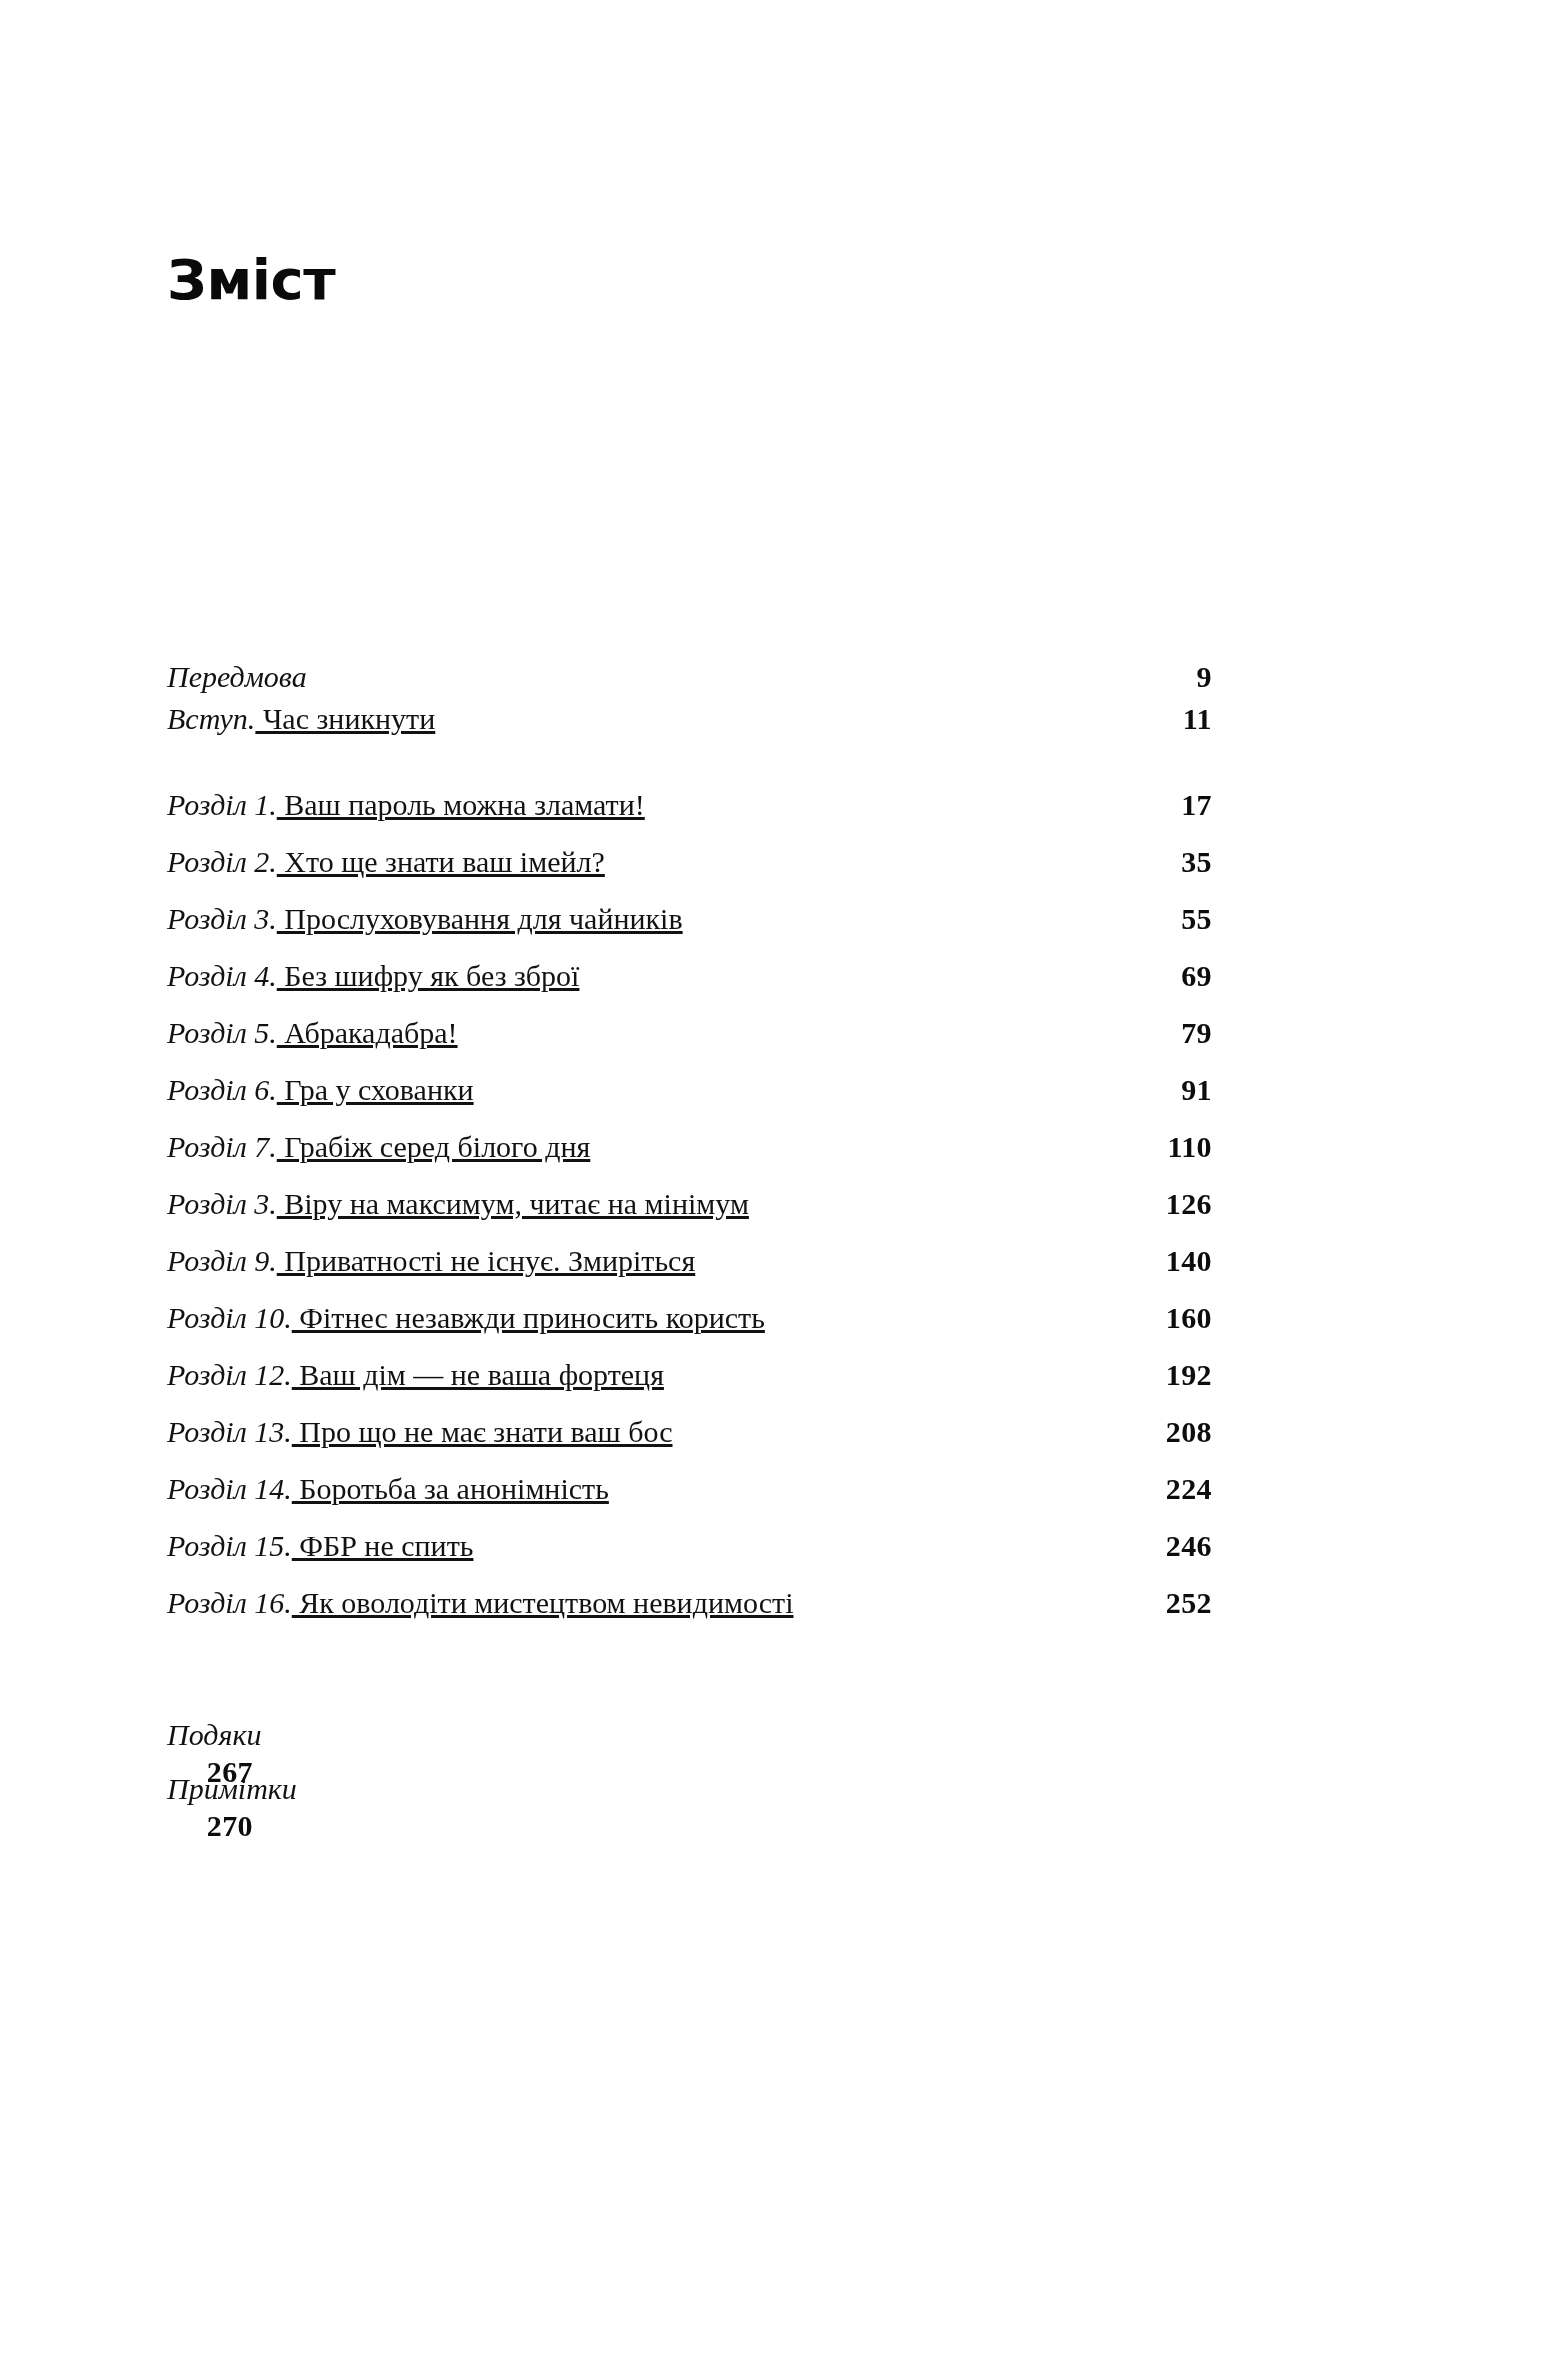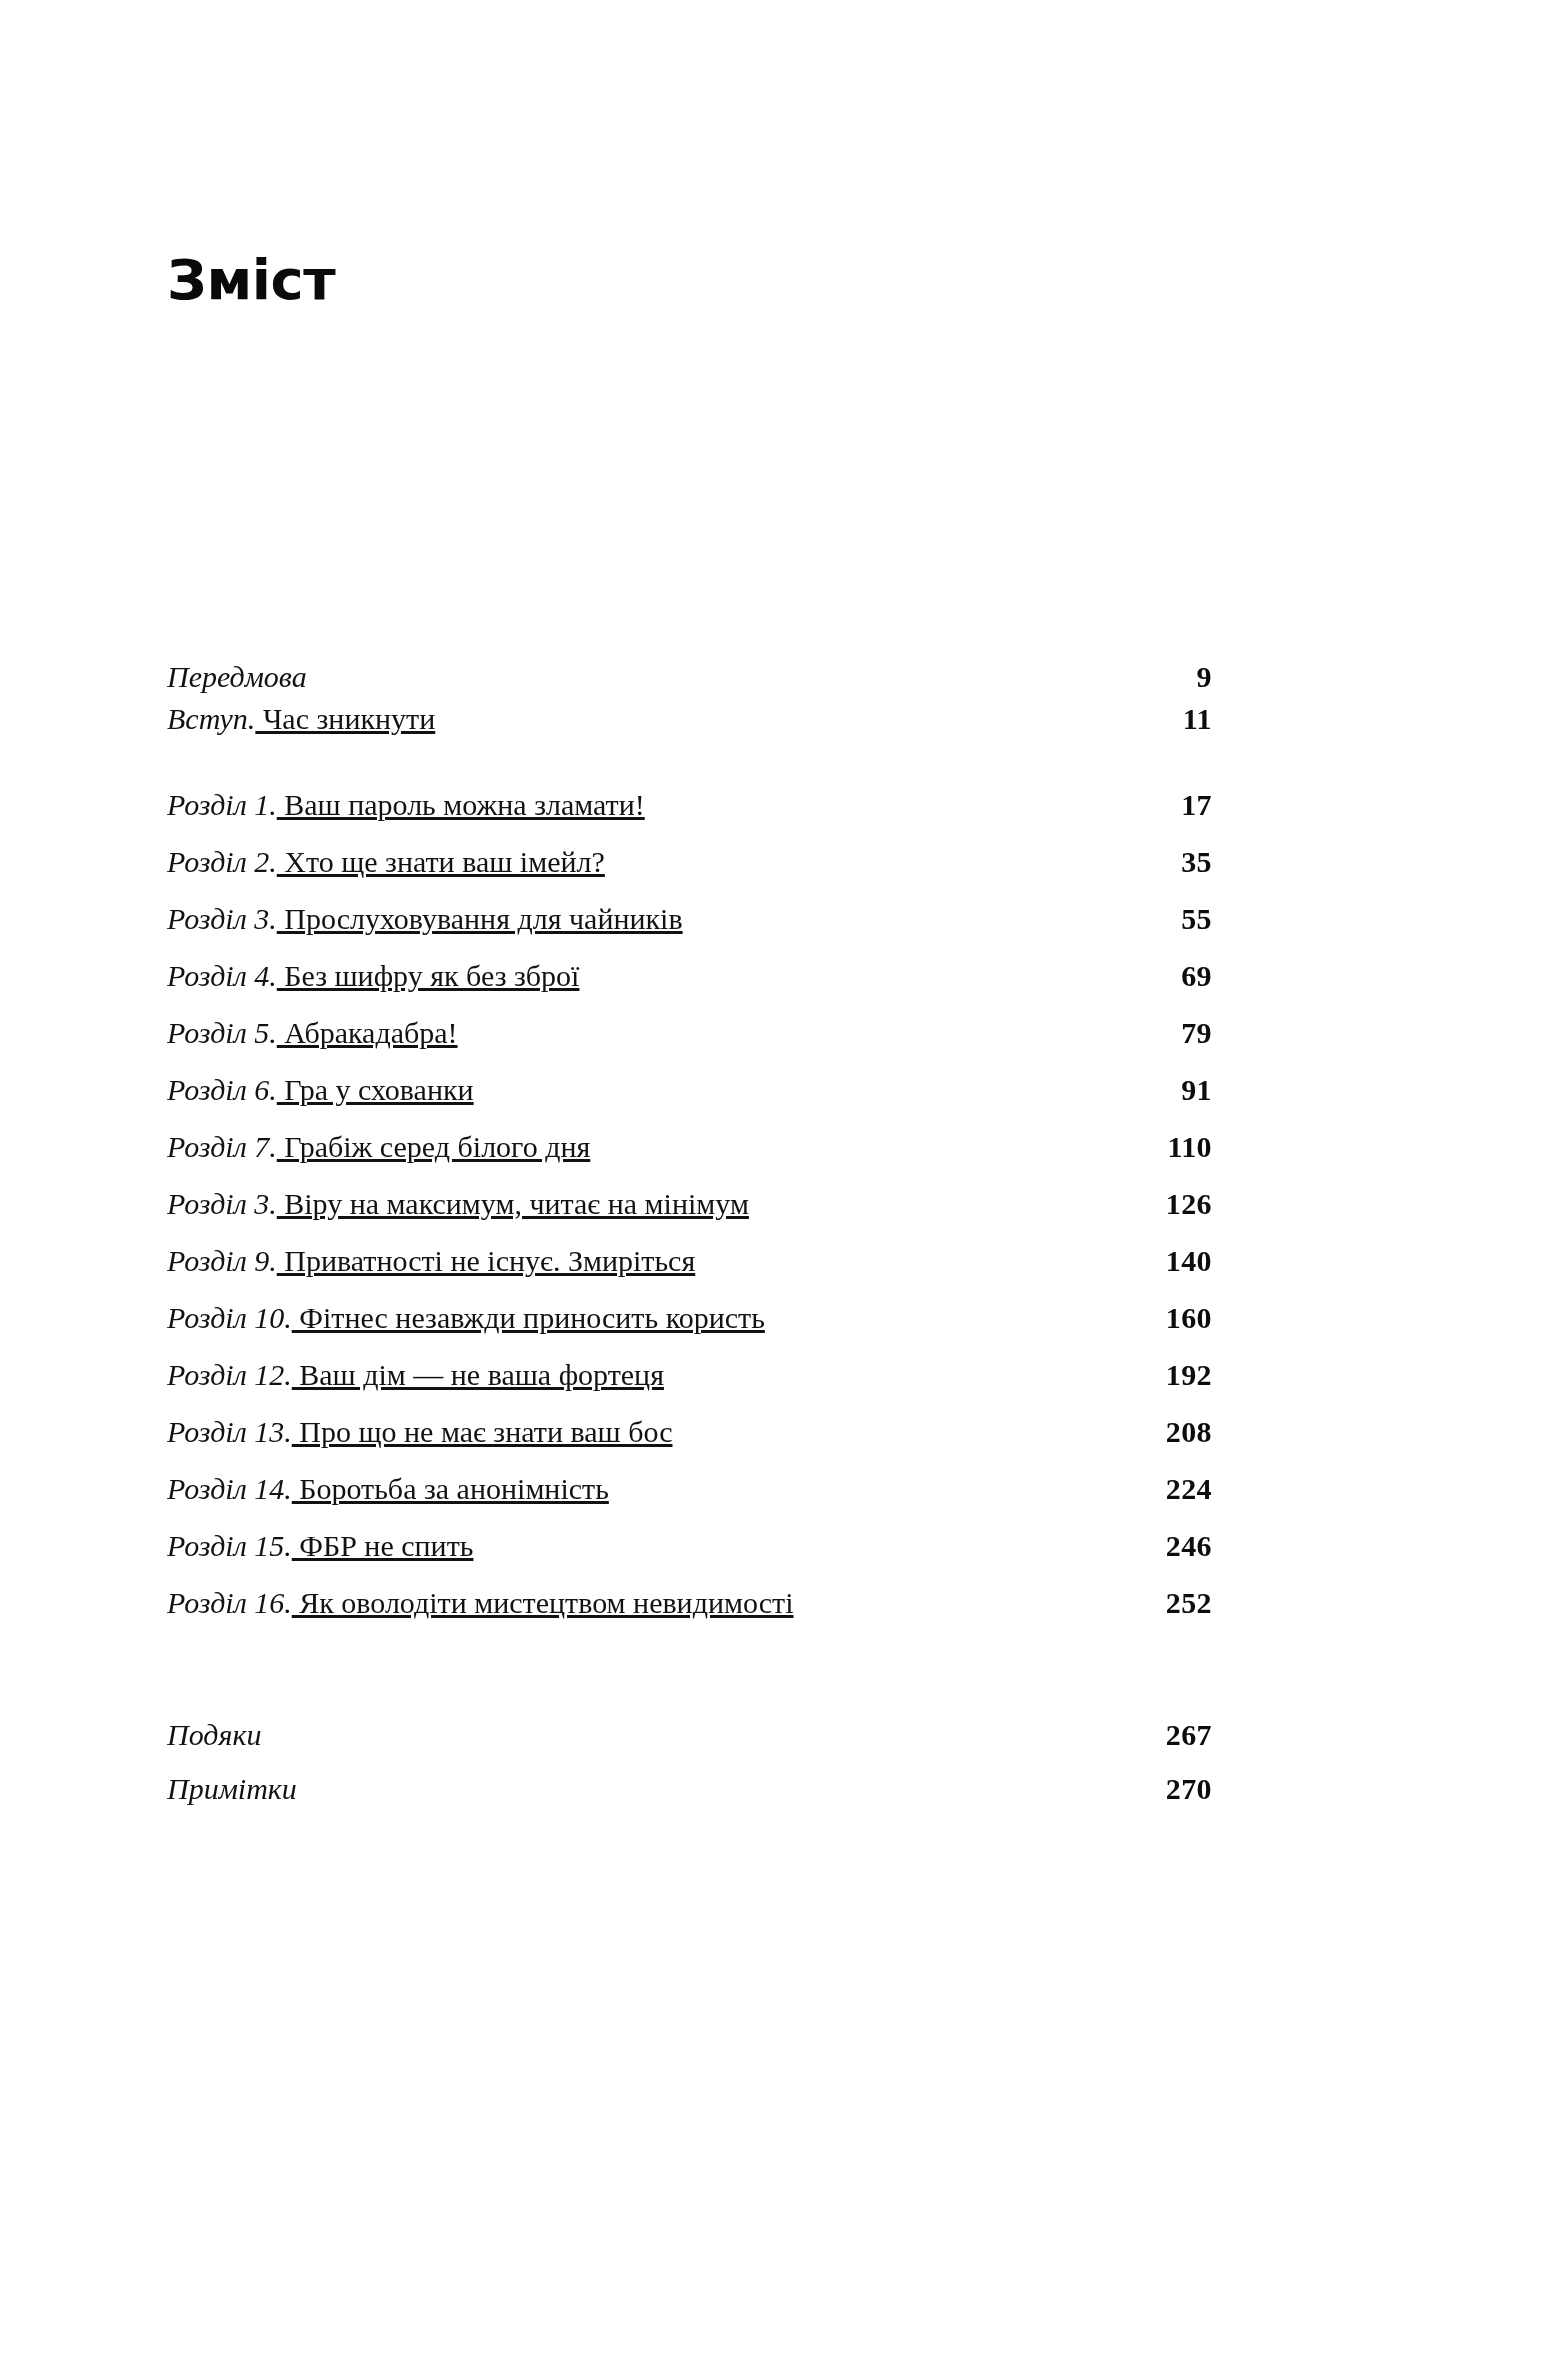--- a/index.html
+++ b/index.html
@@ -52,21 +52,21 @@
   .group-gap-back { height: 75px; }
 
   .toc-row {
     display: flex;
     align-items: baseline;
     height: 57px;
     width: 100%;
   }
 
   .toc-row.front { height: 42px; }
-  .toc-row.back { height: 54px; }
+  .toc-row.back { height: 54px; flex-direction: column; }
 
   .entry-text {
     font-size: 30px;
     line-height: 1;
     white-space: nowrap;
     color: #121212;
     flex: 0 0 auto;
   }
 
   .entry-text .label {

